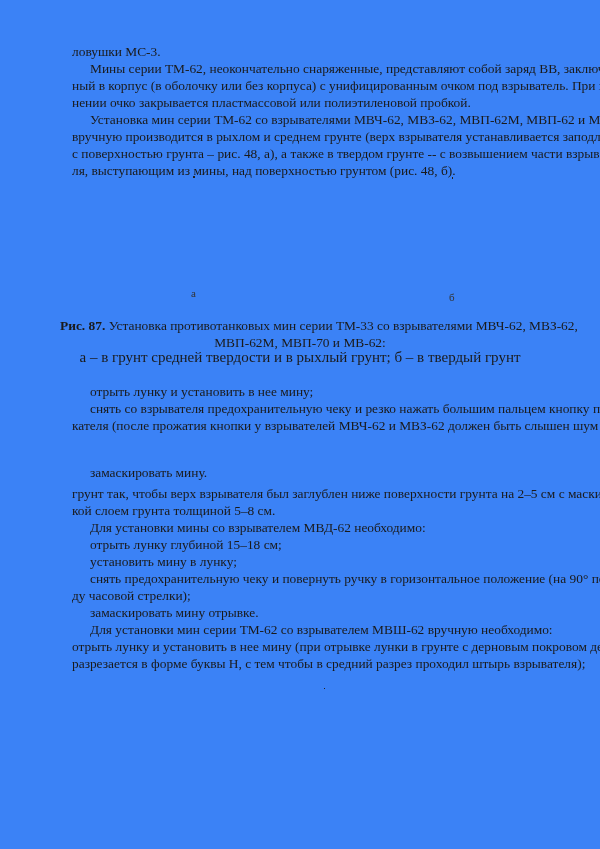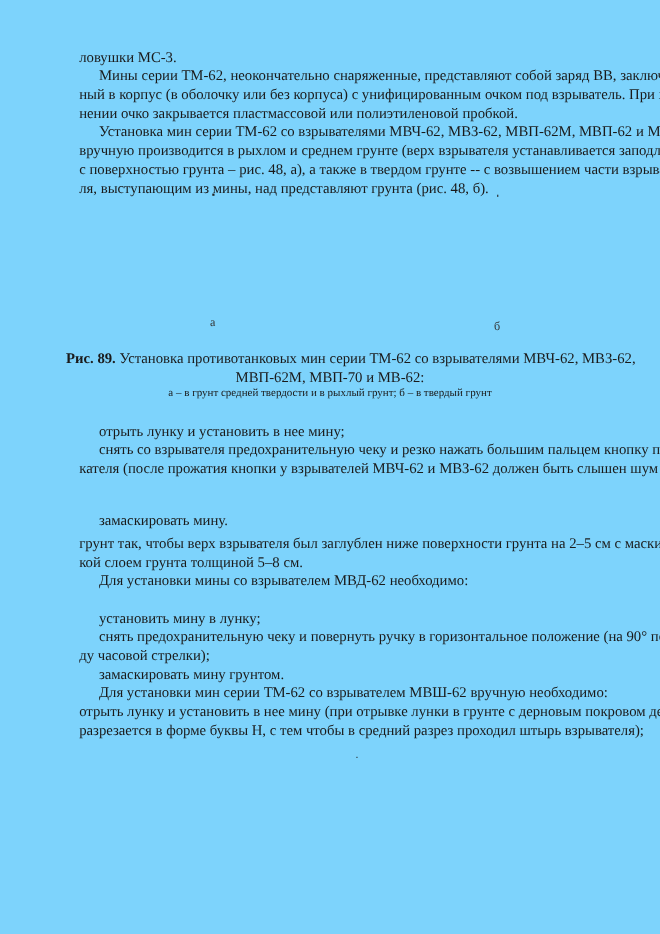--- a/index.html
+++ b/index.html
@@ -13,21 +13,21 @@
       position: relative;
       overflow: hidden;
       font-family: "Liberation Serif", serif;
       color: #1a1a1a;
     }
     .page {
       position: absolute;
       left: 0; top: 0;
       width: 600px;
       height: 849px;
-      background: #7dd3fc;
+      background: #3b82f6;
     }
     .line {
       position: absolute;
       left: 72px;
       width: 456px;
       font-size: 13.4px;
       line-height: 17px;
       height: 17px;
       white-space: nowrap;
       text-align: justify;
@@ -50,21 +50,21 @@
       white-space: nowrap;
     }
     .caption-line b {
       font-weight: bold;
     }
     .subcaption {
       position: absolute;
       left: 60px;
       width: 480px;
       text-align: center;
-      font-size: 10px;
+      font-size: 15px;
       line-height: 13px;
       white-space: nowrap;
     }
     .fig-label {
       position: absolute;
       font-size: 11px;
       line-height: 12px;
       color: #333;
     }
     .dot {
@@ -88,51 +88,52 @@
 
   <div class="line last" style="top:43px;">ловушки МС-3.</div>
 
   <div class="line indent" style="top:60px;">Мины серии ТМ-62, неокончательно снаряженные, представляют собой заряд ВВ, заключен-</div>
   <div class="line" style="top:77px;">ный в корпус (в оболочку или без корпуса) с унифицированным очком под взрыватель. При хра-</div>
   <div class="line last" style="top:94px;">нении очко закрывается пластмассовой или полиэтиленовой пробкой.</div>
 
   <div class="line indent" style="top:111px;">Установка мин серии ТМ-62 со взрывателями МВЧ-62, МВЗ-62, МВП-62М, МВП-62 и МВ-62</div>
   <div class="line" style="top:128px;">вручную производится в рыхлом и среднем грунте (верх взрывателя устанавливается заподлицо</div>
   <div class="line" style="top:145px;">с поверхностью грунта – рис. 48, а), а также в твердом грунте -- с возвышением части взрывате-</div>
-  <div class="line last" style="top:162px;">ля, выступающим из мины, над представляют грунта (рис. 48, б).</div>
+  <div class="line last" style="top:162px;">ля, выступающим из мины, над поверхностью грунтом (рис. 48, б).</div>
 
   <div class="figure-area"></div>
   <div class="dot" style="left:193px; top:176px;"></div>
   <div class="dot" style="left:452px; top:177px; width:1px;"></div>
   <div class="fig-label" style="left:191px; top:287px;">а</div>
   <div class="fig-label" style="left:449px; top:291px;">б</div>
 
   <div class="caption-line" style="top:317px;">
-    <b>Рис. 89.</b><span> Установка противотанковых мин серии ТМ-62 со взрывателями МВЧ-62, МВЗ-62,</span>
+    <b>Рис. 87.</b><span> Установка противотанковых мин серии ТМ-33 со взрывателями МВЧ-62, МВЗ-62,</span>
   </div>
   <div class="caption-line" style="top:334px;">МВП-62М, МВП-70 и МВ-62:</div>
   <div class="subcaption" style="top:351px;">а – в грунт средней твердости и в рыхлый грунт; б – в твердый грунт</div>
 
   <div class="line indent last" style="top:383px;">отрыть лунку и установить в нее мину;</div>
 
   <div class="line indent" style="top:400px;">снять со взрывателя предохранительную чеку и резко нажать большим пальцем кнопку пус-</div>
   <div class="line" style="top:417px;">кателя (после прожатия кнопки у взрывателей МВЧ-62 и МВЗ-62 должен быть слышен шум ра-</div>
 
   <div class="line indent last" style="top:464px;">замаскировать мину.</div>
 
   <div class="line" style="top:485px;">грунт так, чтобы верх взрывателя был заглублен ниже поверхности грунта на 2–5 см с маскиров-</div>
   <div class="line last" style="top:502px;">кой слоем грунта толщиной 5–8 см.</div>
 
   <div class="line indent last" style="top:519px;">Для установки мины со взрывателем МВД-62 необходимо:</div>
+  <div class="line indent last" style="top:536px;">отрыть лунку глубиной 15–18 см;</div>
   <div class="line indent last" style="top:553px;">установить мину в лунку;</div>
 
   <div class="line indent" style="top:570px;">снять предохранительную чеку и повернуть ручку в горизонтальное положение (на 90° по хо-</div>
   <div class="line last" style="top:587px;">ду часовой стрелки);</div>
 
-  <div class="line indent last" style="top:604px;">замаскировать мину грунтом.</div>
+  <div class="line indent last" style="top:604px;">замаскировать мину отрывке.</div>
 
   <div class="line indent last" style="top:621px;">Для установки мин серии ТМ-62 со взрывателем МВШ-62 вручную необходимо:</div>
 
   <div class="line" style="top:638px;">отрыть лунку и установить в нее мину (при отрывке лунки в грунте с дерновым покровом дерн</div>
   <div class="line last" style="top:655px;">разрезается в форме буквы Н, с тем чтобы в средний разрез проходил штырь взрывателя);</div>
 
   <div class="dot" style="left:324px; top:688px; width:1px; height:1px;"></div>
 </div>
 
 </body></html>

